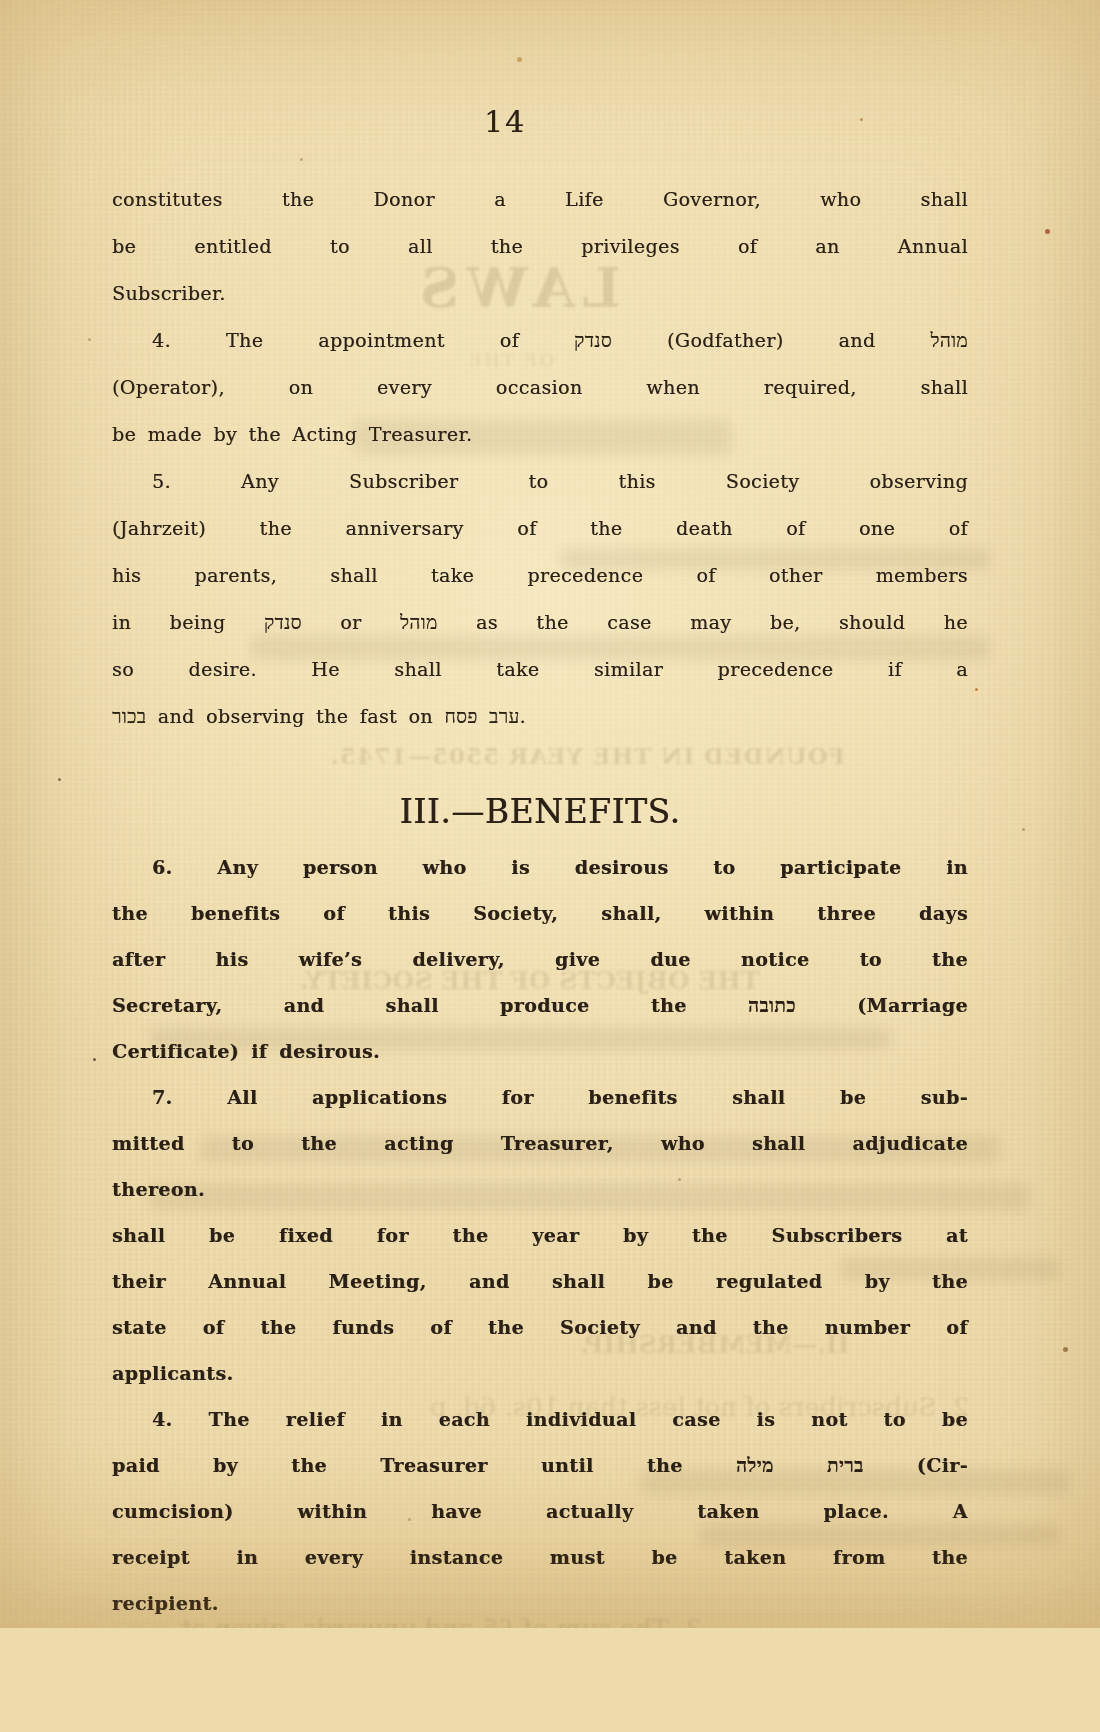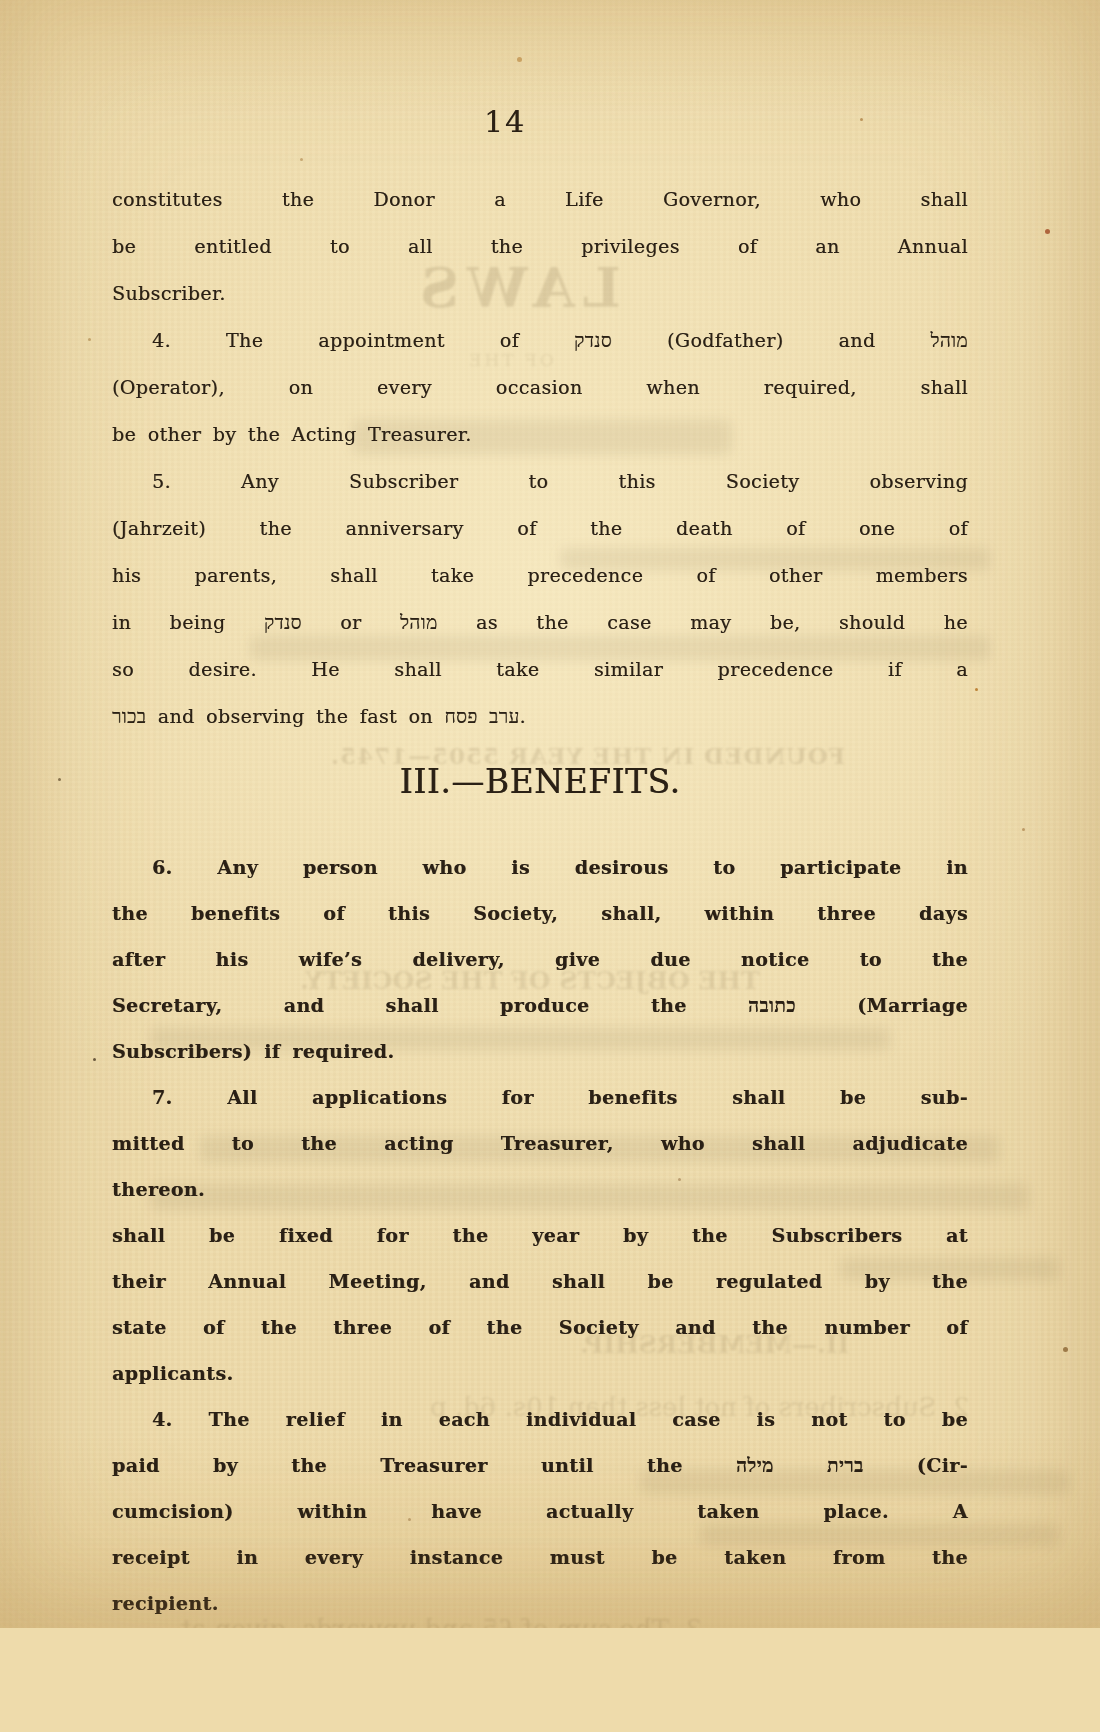--- a/index.html
+++ b/index.html
@@ -20,21 +20,21 @@
     font-size:30px;letter-spacing:2px;text-shadow:0.4px 0 rgba(39,30,19,0.6);}
   .block{position:absolute;left:112px;width:856px;}
   .block1{top:176px;}
   .block2{top:844px;font-weight:bold;}
   .line{font-size:19px;line-height:47px;text-align:justify;text-align-last:justify;
     letter-spacing:0.4px;word-spacing:1px;text-shadow:0.4px 0 rgba(39,30,19,0.55);
     white-space:nowrap;}
   .block2 .line{line-height:46px;}
   .line.last{text-align-last:left;word-spacing:5px;}
   .line.indent{text-indent:40px;}
-  .heading{position:absolute;left:112px;width:856px;top:762px;text-align:center;
+  .heading{position:absolute;left:112px;width:856px;top:792px;text-align:center;
     font-size:33px;letter-spacing:0.5px;text-shadow:0.6px 0 rgba(39,30,19,0.8);}
   .ghost{position:absolute;transform:scaleX(-1);color:#6d5732;filter:blur(1.1px);
     white-space:nowrap;font-family:"DejaVu Serif","Liberation Serif",serif;}
   .smudge{position:absolute;background:rgba(122,98,58,0.10);filter:blur(6px);border-radius:8px;pointer-events:none;}
   .specks{position:absolute;left:0;top:0;width:3px;height:3px;border-radius:50%;background:transparent;pointer-events:none;
     box-shadow:
       1046px 230px 0 1px rgba(165,80,43,0.85),
       975px 688px 0 0 rgba(184,122,46,0.9),
       148px 1322px 0 0 rgba(84,66,42,0.8),
       93px 1058px 0 0 rgba(74,58,38,0.8),
@@ -74,43 +74,43 @@
   <div class="smudge" style="left:700px;top:1524px;width:360px;height:22px;"></div>
 
   <div class="pagenum">14</div>
 
   <div class="block block1">
     <div class="line">constitutes the Donor a Life Governor, who shall</div>
     <div class="line">be entitled to all the privileges of an Annual</div>
     <div class="line last">Subscriber.</div>
     <div class="line indent">4. The appointment of סנדק (Godfather) and מוהל</div>
     <div class="line">(Operator), on every occasion when required, shall</div>
-    <div class="line last">be other by the Acting Treasurer.</div>
+    <div class="line last">be made by the Acting Treasurer.</div>
     <div class="line indent">5. Any Subscriber to this Society observing</div>
     <div class="line">(Jahrzeit) the anniversary of the death of one of</div>
     <div class="line">his parents, shall take precedence of other members</div>
     <div class="line">in being סנדק or מוהל as the case may be, should he</div>
     <div class="line">so desire. He shall take similar precedence if a</div>
     <div class="line last">בכור and observing the fast on ערב פסח.</div>
   </div>
 
   <div class="heading">III.—BENEFITS.</div>
 
   <div class="block block2">
     <div class="line indent">6. Any person who is desirous to participate in</div>
     <div class="line">the benefits of this Society, shall, within three days</div>
     <div class="line">after his wife’s delivery, give due notice to the</div>
     <div class="line">Secretary, and shall produce the כתובה (Marriage</div>
-    <div class="line last">Subscribers) if required.</div>
+    <div class="line last">Certificate) if desirous.</div>
     <div class="line indent">7. All applications for benefits shall be sub-</div>
     <div class="line">mitted to the acting Treasurer, who shall adjudicate</div>
     <div class="line last">thereon.</div>
     <div class="line">shall be fixed for the year by the Subscribers at</div>
     <div class="line">their Annual Meeting, and shall be regulated by the</div>
-    <div class="line">state of the three of the Society and the number of</div>
+    <div class="line">state of the funds of the Society and the number of</div>
     <div class="line last">applicants.</div>
     <div class="line indent">4. The relief in each individual case is not to be</div>
     <div class="line">paid by the Treasurer until the ברית מילה (Cir-</div>
     <div class="line">cumcision) within have actually taken place. A</div>
     <div class="line">receipt in every instance must be taken from the</div>
     <div class="line last">recipient.</div>
   </div>
 
   <div class="specks"></div>
   <div class="vignette"></div>

